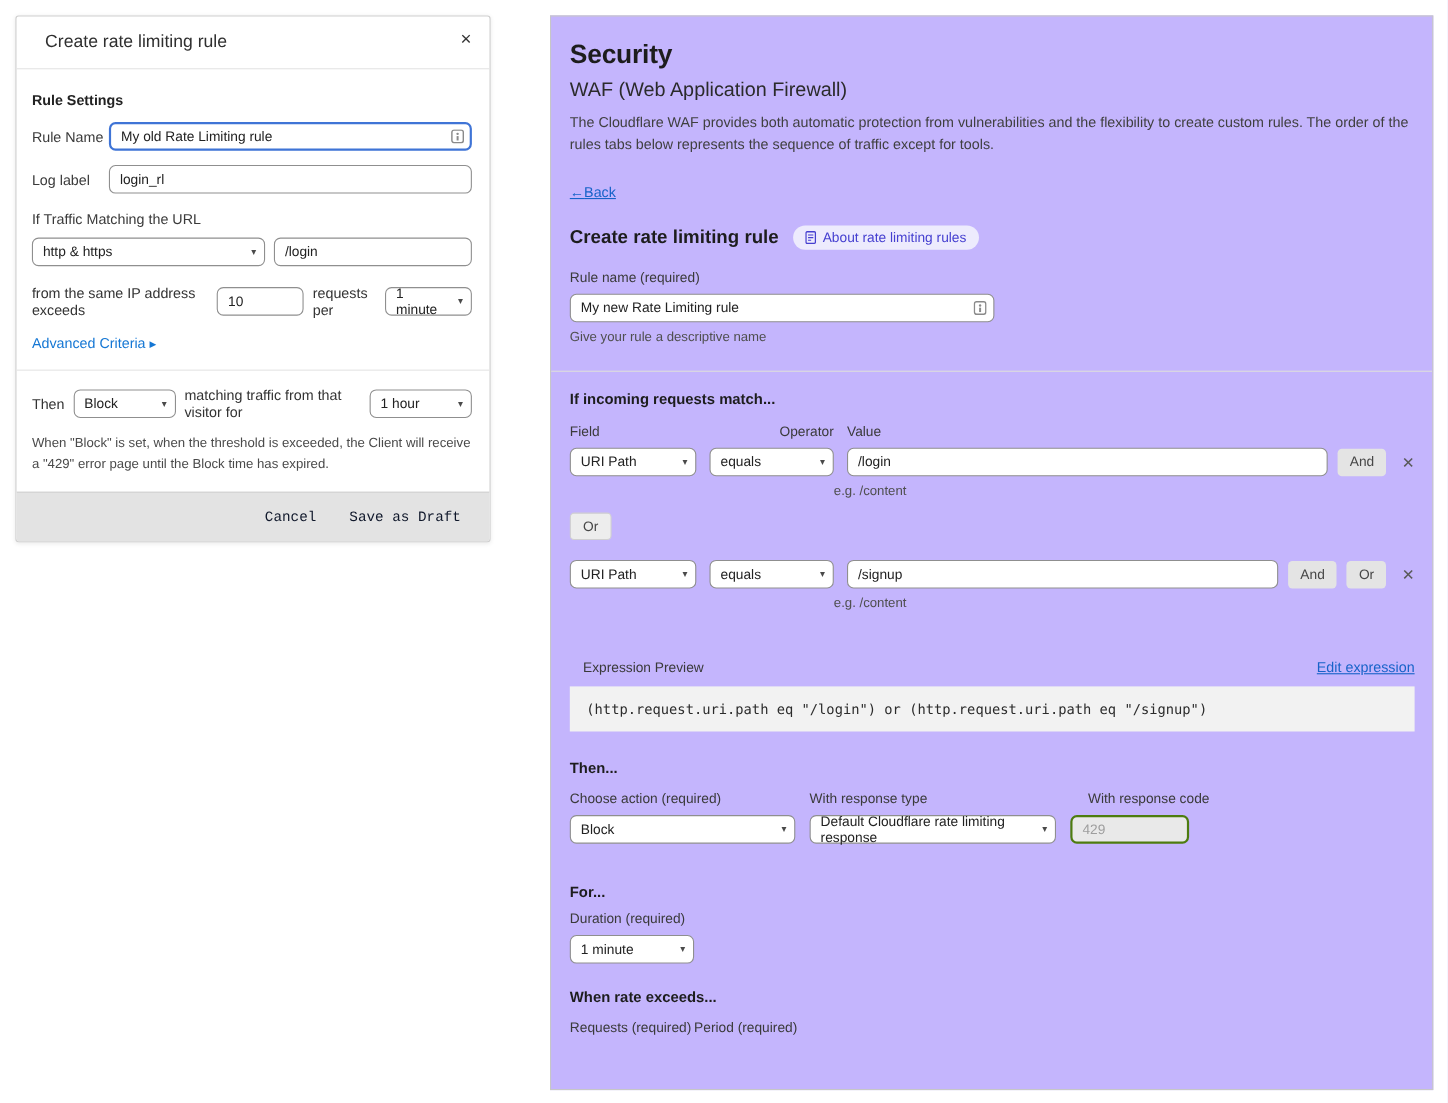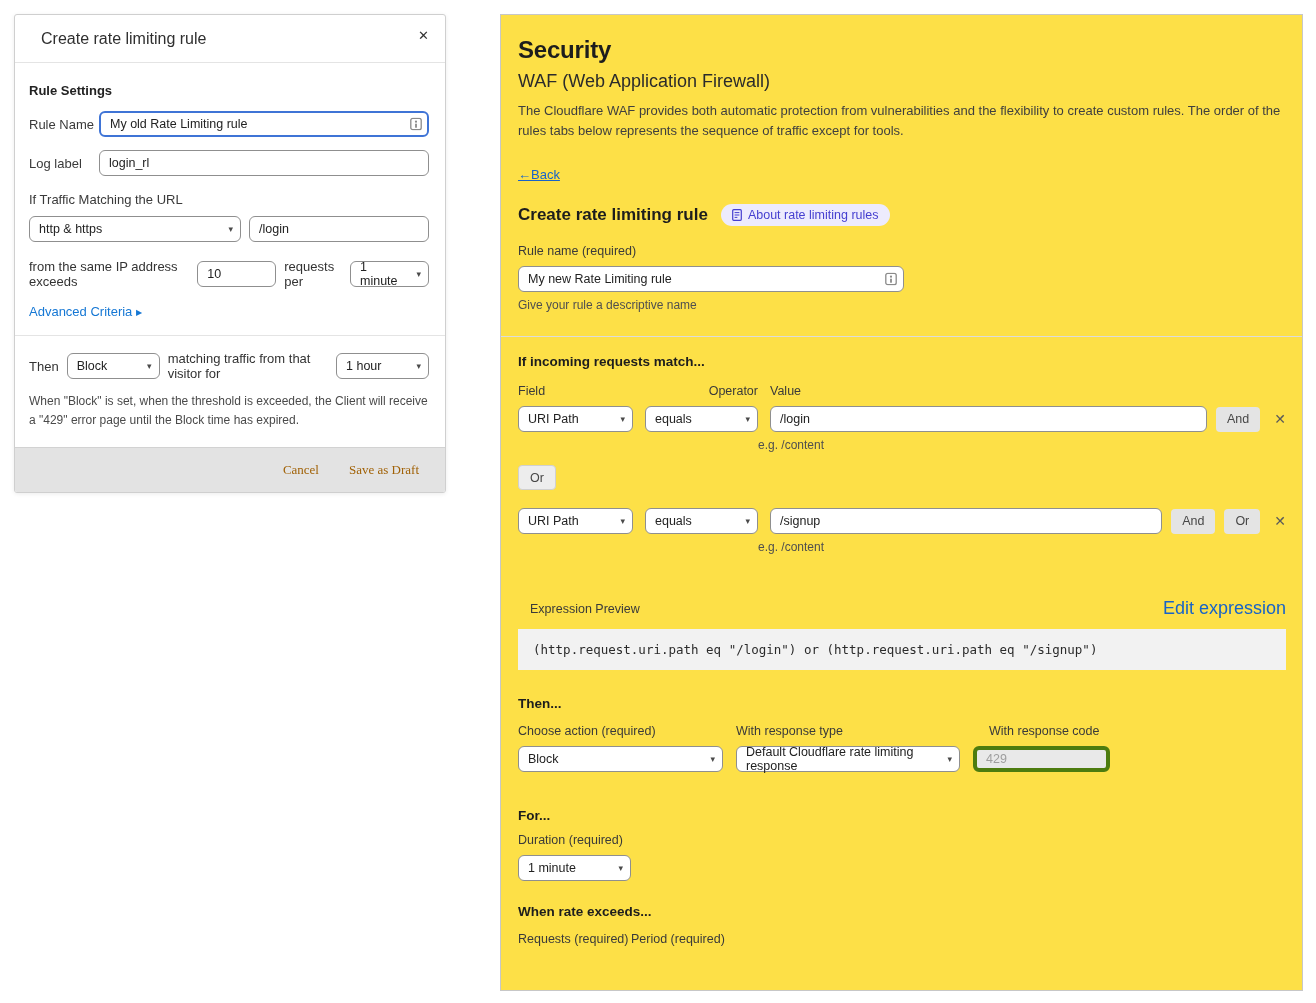--- a/index.html
+++ b/index.html
@@ -35,26 +35,26 @@
     font-size:9px; color:#4a4a4a; }
   .inline-row { display:flex; align-items:center; gap:8px; font-size:13px; color:#333; }
   .adv-link { display:inline-block; margin:15px 0 0; font-size:13px; color:#1577d4;
     cursor:pointer; text-decoration:none; }
   .adv-link .tri { font-size:8px; vertical-align:1px; }
   .dlg-divider { border-top:1px solid #e4e4e4; margin:15px -16px 15px -14px; }
   .note { font-size:12px; color:#4a4a4a; line-height:1.55; margin-top:11px; }
   .dlg-footer { position:absolute; left:0; right:0; bottom:0; height:45px;
     background:#e3e3e3; border-top:1px solid #d2d2d2; display:flex; align-items:center;
     justify-content:flex-end; gap:30px; padding-right:26px; }
-  .dlg-footer .txt-btn { background:none; border:none; font-size:13px; color:#a16207;
-    cursor:pointer; font-family:Liberation Serif, serif; }
+  .dlg-footer .txt-btn { background:none; border:none; font-size:13px; color:#0f172a;
+    cursor:pointer; font-family:Liberation Mono, monospace; }
 
   
   .panel { position:absolute; left:500px; top:14px; width:803px; height:977px;
-    background:#fde047; border:1px solid #c7c7c7; padding:21px 16px 0 17px; overflow:hidden; }
+    background:#c4b5fd; border:1px solid #c7c7c7; padding:21px 16px 0 17px; overflow:hidden; }
   .pg-title { font-size:24px; font-weight:bold; color:#1d1d1d; letter-spacing:-.2px; }
   .pg-subtitle { font-size:18px; font-weight:normal; color:#2b2b2b; margin-top:7px; }
   .pg-desc { font-size:13px; color:#3f3f3f; line-height:1.5; margin-top:9px; }
   .tabs { display:flex; align-items:flex-end; gap:38px; margin-top:16px;
     border-bottom:1px solid #d9d9d9; padding-left:29px; }
   .tab { font-size:13px; color:#555; padding:6px 1px 11px; cursor:pointer; }
   .tab.active { color:#1d1d1d; font-weight:bold; padding-bottom:8px;
     border-bottom:3px solid #2c7cb0; }
   .back-link { display:inline-block; margin-top:27px; font-size:13px; color:#1763c9;
     text-decoration:underline; cursor:pointer; }
@@ -77,31 +77,31 @@
     border-radius:4px; font-size:12.5px; color:#474747; cursor:pointer; flex:none;
     font-family:"Liberation Sans", sans-serif; }
   .gray-btn + .gray-btn { margin-left:9px; }
   .row-x { margin-left:14px; font-size:14px; color:#5a5a5a; cursor:pointer; flex:none; }
   .val-hint { font-size:12px; color:#4f4f4f; margin:6px 0 0 240px; }
   .or-standalone { margin-top:13px; height:25px; padding:0 11px; background:#ededed;
     border:1px solid #d0d0d0; border-radius:4px; font-size:12.5px; color:#474747;
     cursor:pointer; font-family:"Liberation Sans", sans-serif; }
   .expr-head { display:flex; align-items:center; justify-content:space-between;
     margin-top:44px;margin-left:12px; }
-  .edit-expr { font-size:18px; color:#1763c9; cursor:pointer; }
+  .edit-expr { font-size:13px; color:#1763c9; text-decoration:underline; cursor:pointer; }
   .code-box { margin-top:10px; background:#f2f2f2; padding:13px 15px;
     font-family:"DejaVu Sans Mono","Liberation Mono",monospace; font-size:12.5px;
     color:#2b2b2b; }
   .then-cols { display:flex; margin-top:13px; }
   .then-cols .tc1 { width:218px; flex:none; }
   .then-cols .tc2 { width:253px; flex:none; }
   .then-sels { display:flex; align-items:center; margin-top:8px; }
   .sel-action { width:205px; margin-right:13px; }
   .sel-resptype { width:224px; margin-right:13px; }
-  input.txt.disabled { width:137px; background:#e9e9e9; border:4px solid #4d7c0f;
+  input.txt.disabled { width:108px; background:#e9e9e9; border:2px solid #4d7c0f;
     color:#9e9e9e; padding-right:24px; }
   .mt-sec { margin-top:36px; }
   .rate-cols { display:flex; margin-top:13px; }
   .rate-cols .rc1 { width:113px; flex:none; }
 </style>
 </head>
 <body>
 
 <div class="dialog">
   <div class="dlg-header">

